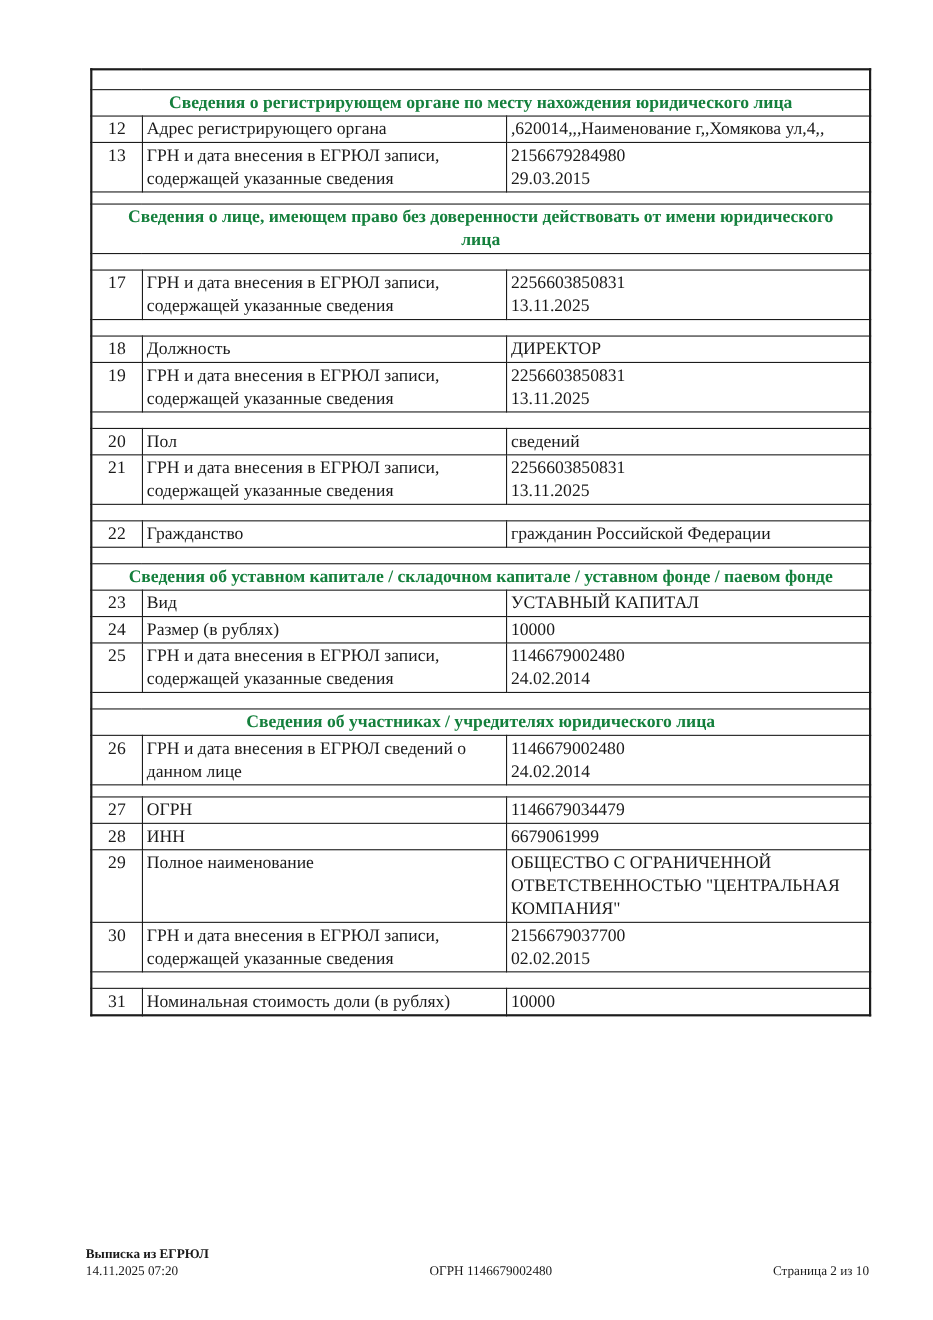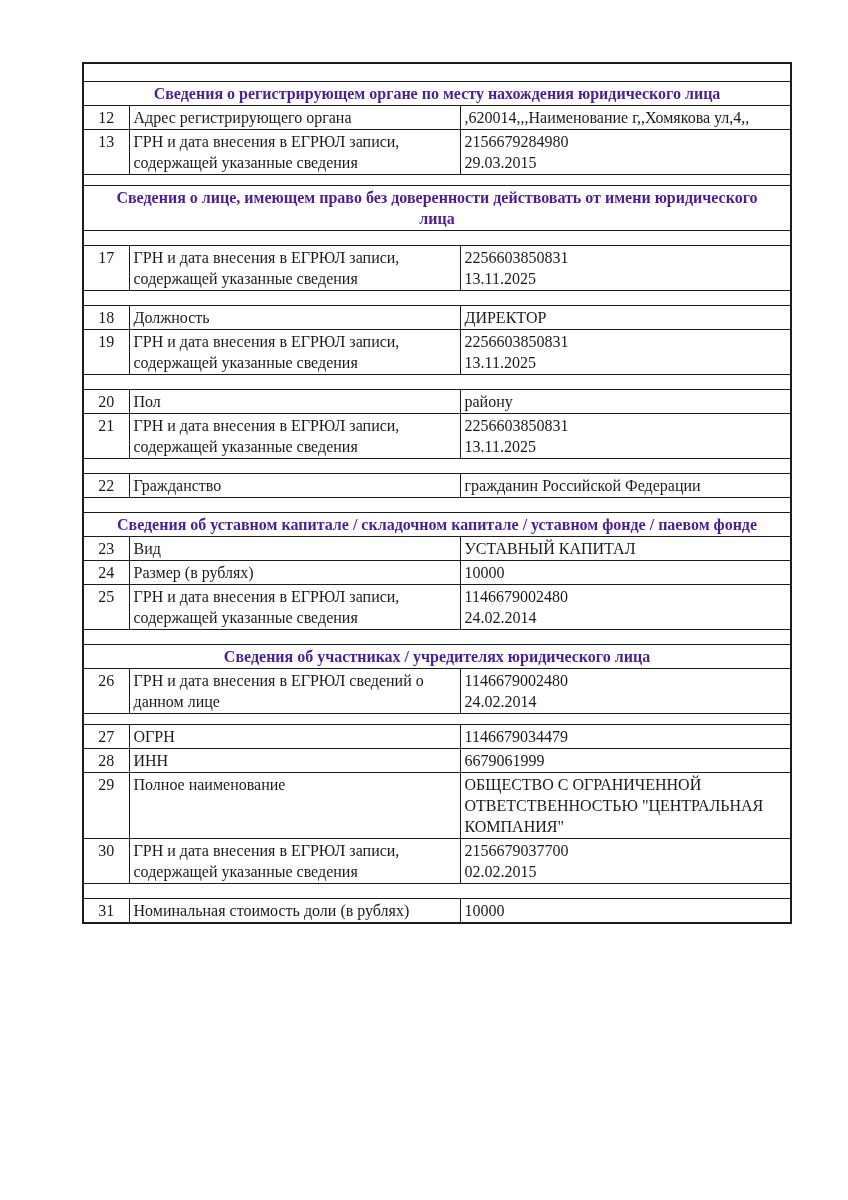--- a/index.html
+++ b/index.html
@@ -30,21 +30,21 @@
     padding: 1px 4px 1px 4px;
   }
   td.num { text-align: center; padding: 1px 0; }
   td.sp   { height: 15px; padding: 0; }
   td.sp-sm{ height: 11px; padding: 0; }
   td.sp-lg{ height: 18px; padding: 0; }
   td.sec {
     text-align: center;
     font-weight: bold;
     padding: 1px 6px;
-    color: #4c1d95;
+    color: #15803d;
   }
   td.val div, td.lbl div { white-space: nowrap; overflow: visible; }
   .footer {
     position: absolute;
     left: 78px;
     right: 58px;
     top: 1133px;
     display: flex;
     justify-content: space-between;
     align-items: flex-end;
@@ -160,21 +160,21 @@
     <tr>
           <td class="sp" colspan="3"></td>
         </tr>
 
     <tr>
       <td class="num">20</td>
       <td class="lbl">
             <div>Пол</div>
           </td>
       <td class="val">
-            <div>району</div>
+            <div>сведений</div>
           </td>
     </tr>
 
     <tr>
       <td class="num">21</td>
       <td class="lbl">
         <div>ГРН и дата внесения в ЕГРЮЛ записи,</div>
         <div>содержащей указанные сведения</div>
       </td>
       <td class="val">
@@ -315,14 +315,22 @@
             <div>Номинальная стоимость доли (в рублях)</div>
           </td>
       <td class="val">
             <div>10000</div>
           </td>
     </tr>
 
   </tbody>
     </table>
 
+  <div class="footer">
+    <div class="left">
+      <div class="bold">Выписка из ЕГРЮЛ</div>
+      <div>14.11.2025 07:20</div>
+    </div>
+    <div class="center">ОГРН 1146679002480</div>
+    <div class="right">Страница 2 из 10</div>
+  </div>
 
 </div>
 
 </body></html>

